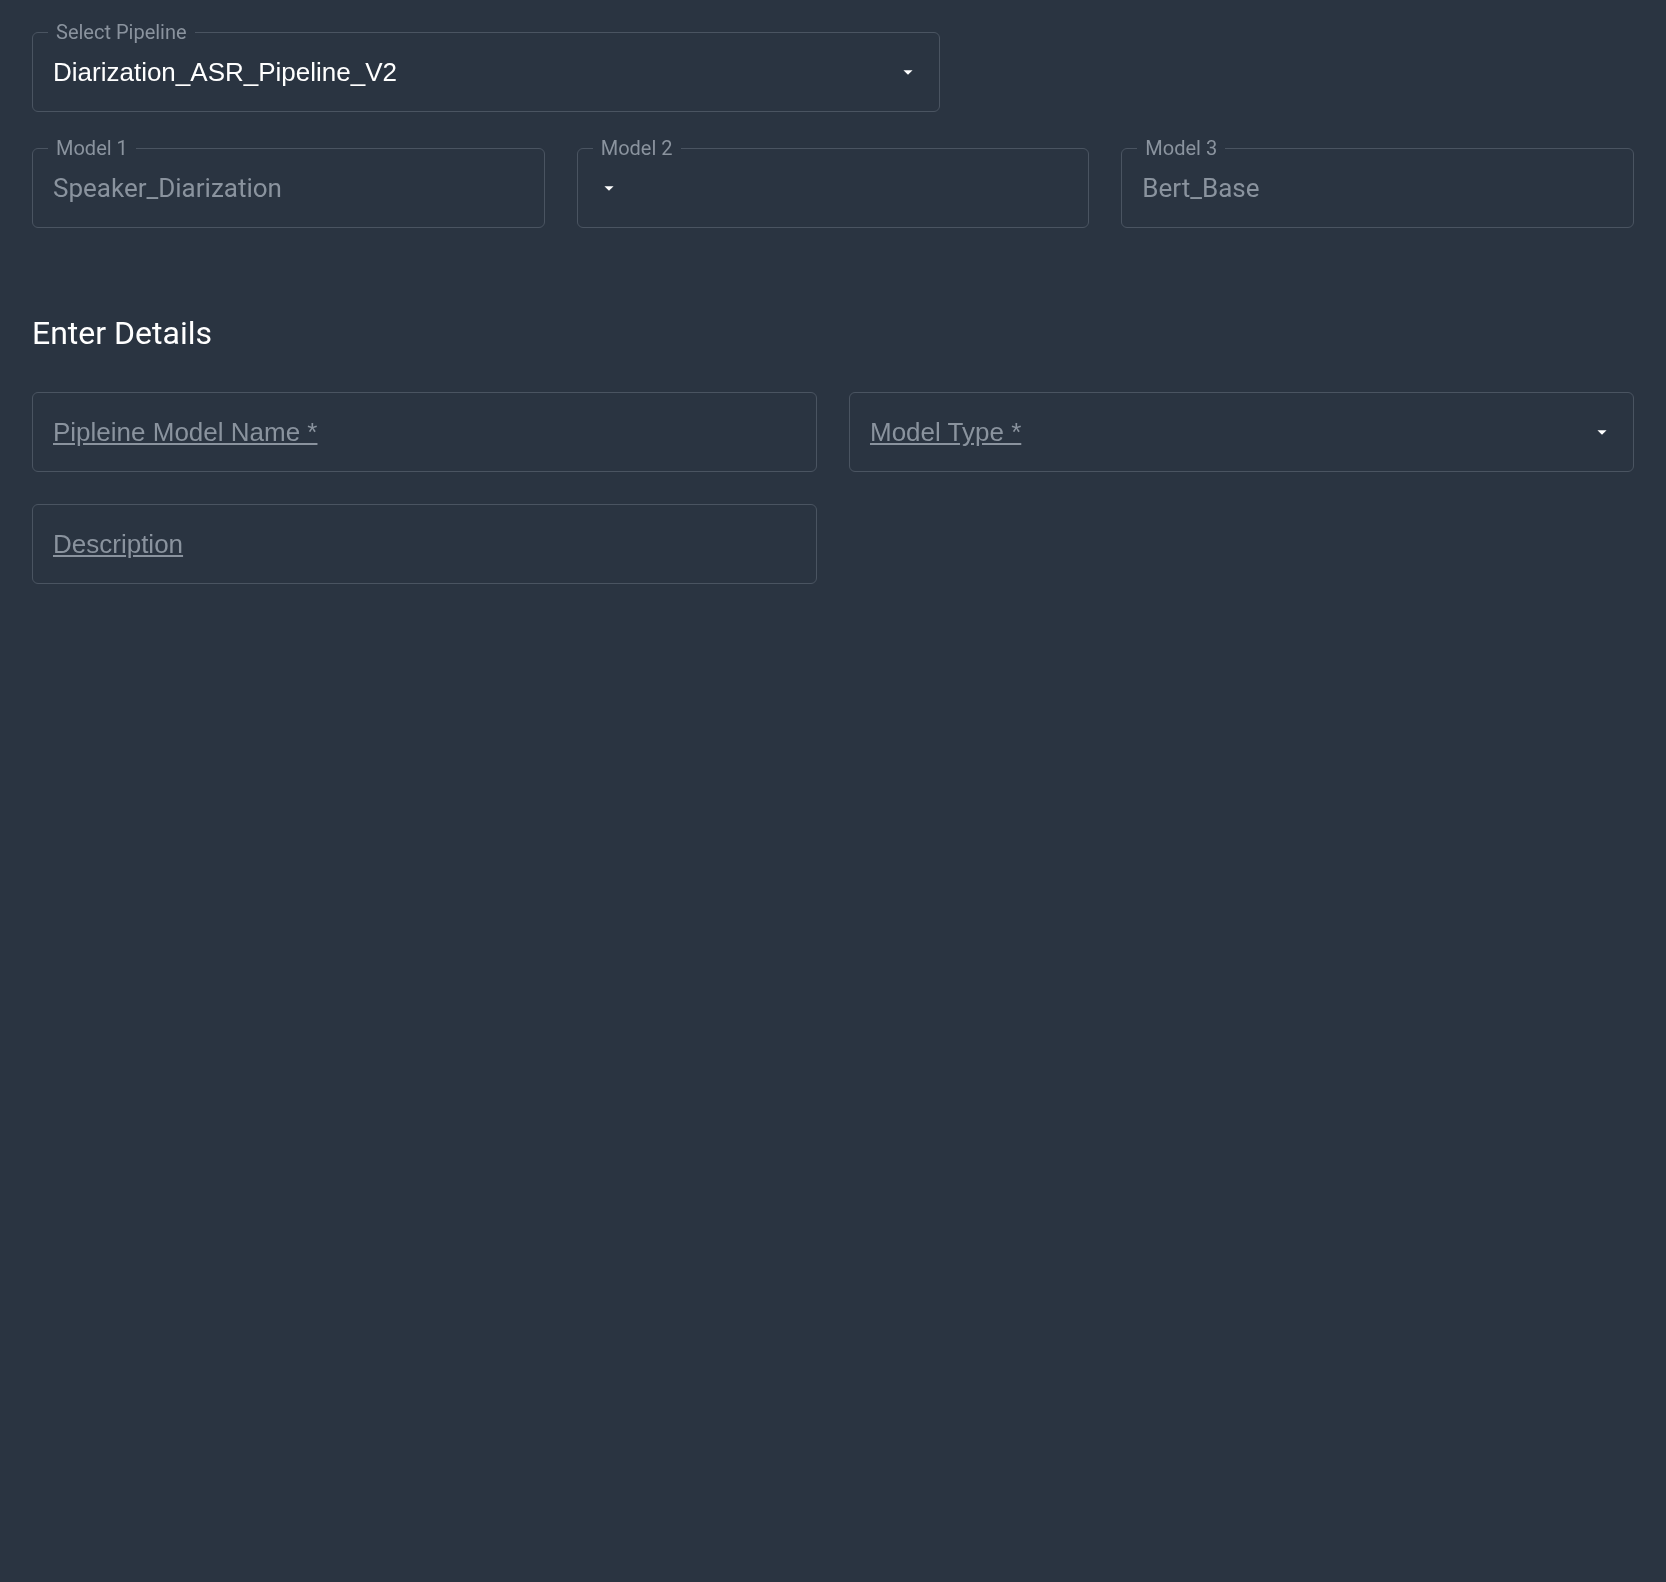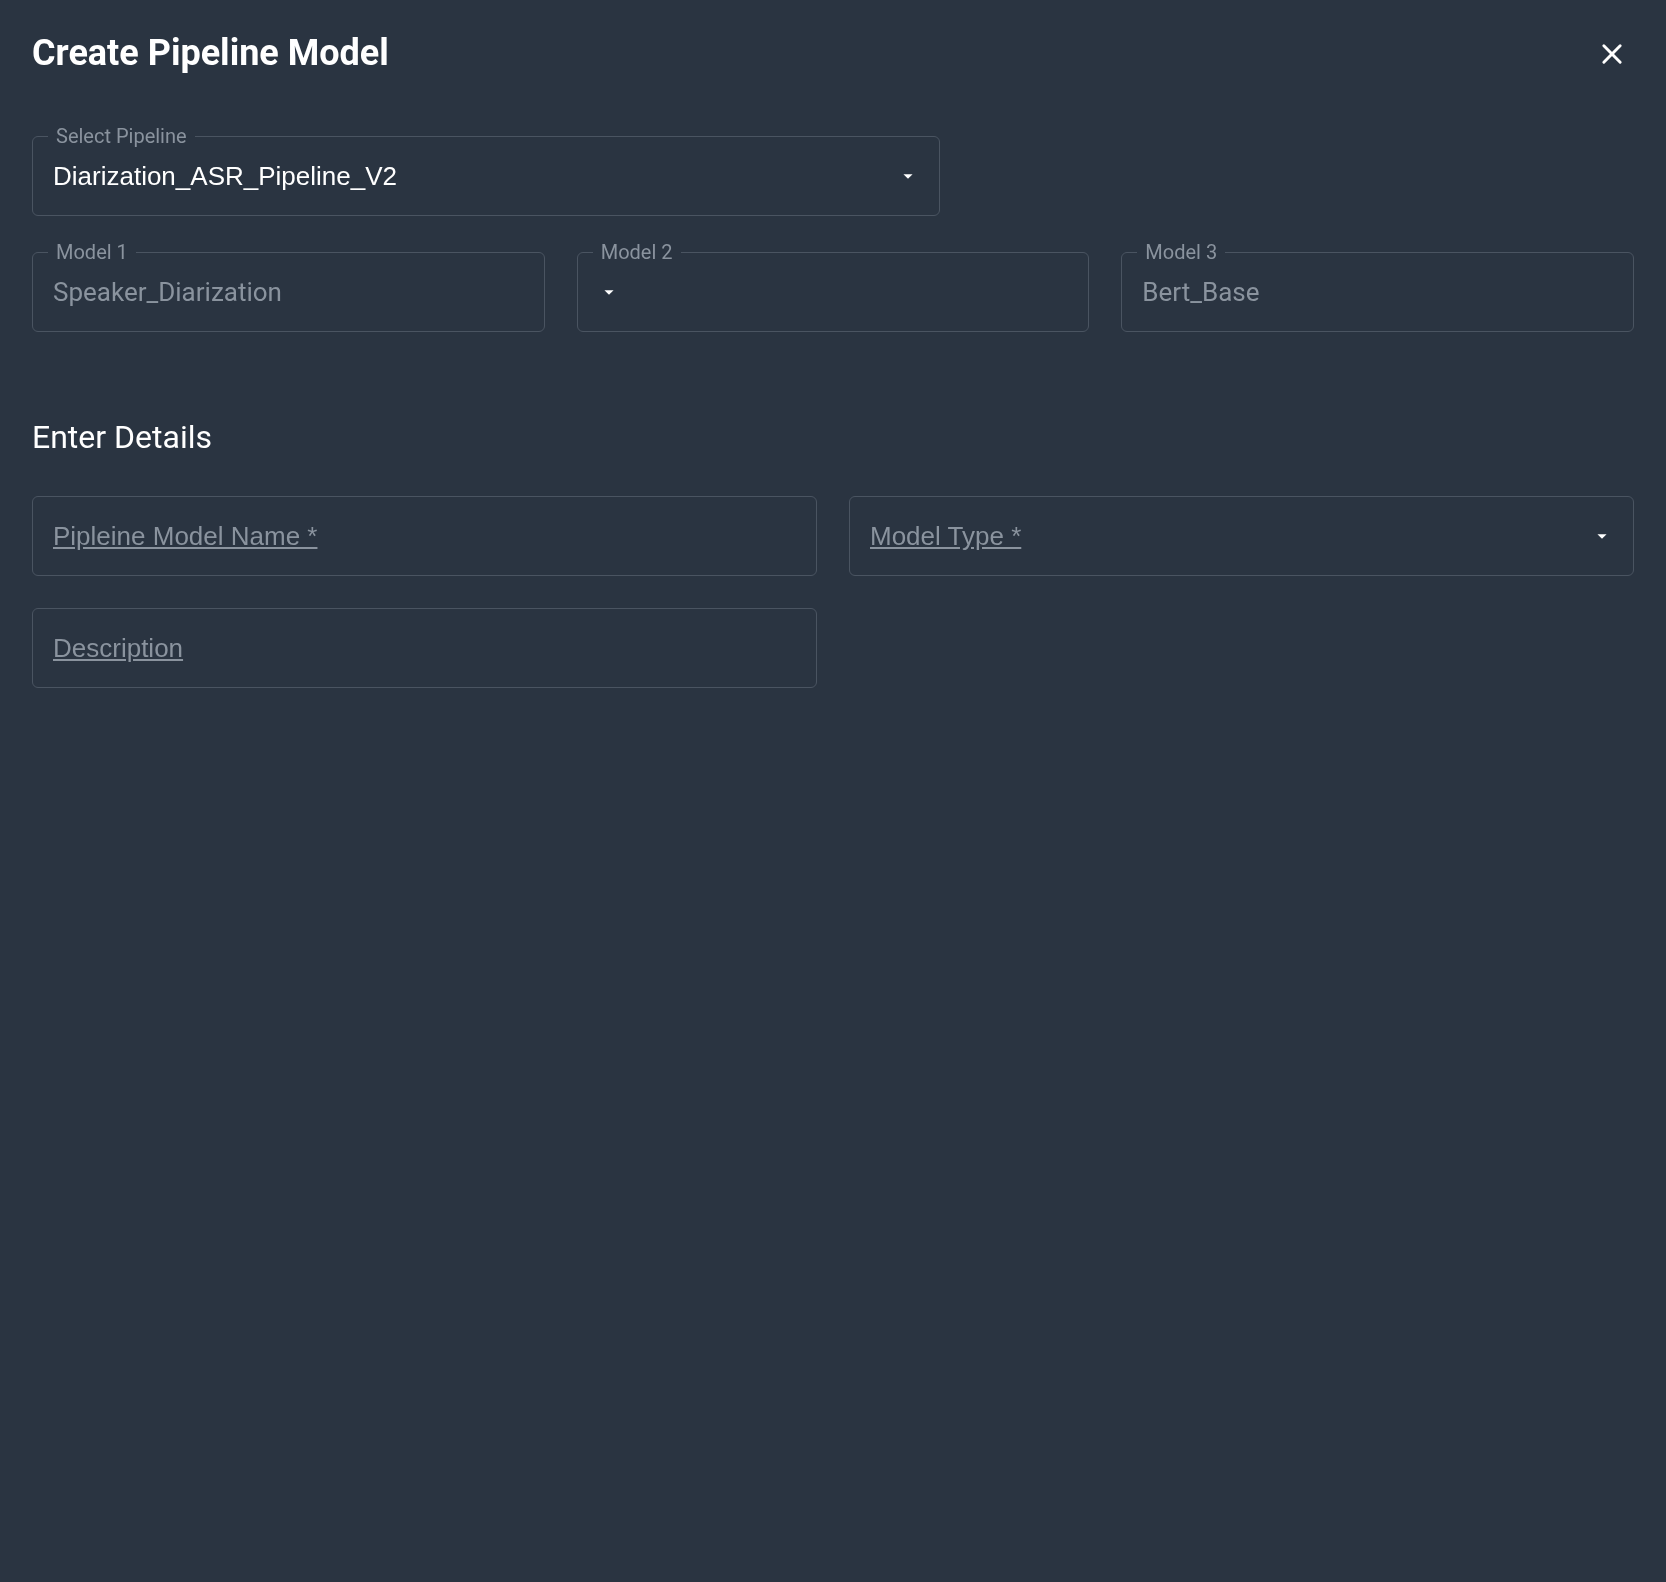--- a/index.html
+++ b/index.html
@@ -162,29 +162,20 @@
     
     button.field-control {
       cursor: pointer;
     }
   </style>
 </head>
 <body>
 
 <div class="dialog">
 
-  <div class="header">
-    <h1 class="title">Create Pipeline Model</h1>
-    <button class="close-btn">
-      <svg viewBox="0 0 24 24" fill="none" stroke="currentColor" stroke-width="2.5" stroke-linecap="round">
-        <line x1="5" y1="5" x2="19" y2="19"></line>
-        <line x1="19" y1="5" x2="5" y2="19"></line>
-      </svg>
-    </button>
-  </div>
 
   <div class="form-row">
     <div class="field field-pipeline">
       <span class="field-label">Select Pipeline</span>
       <button class="field-control">
         <span class="field-value">Diarization_ASR_Pipeline_V2</span>
         <svg class="dropdown-icon" viewBox="0 0 24 24" fill="currentColor">
           <path d="M7 10l5 5 5-5z"></path>
         </svg>
       </button>

